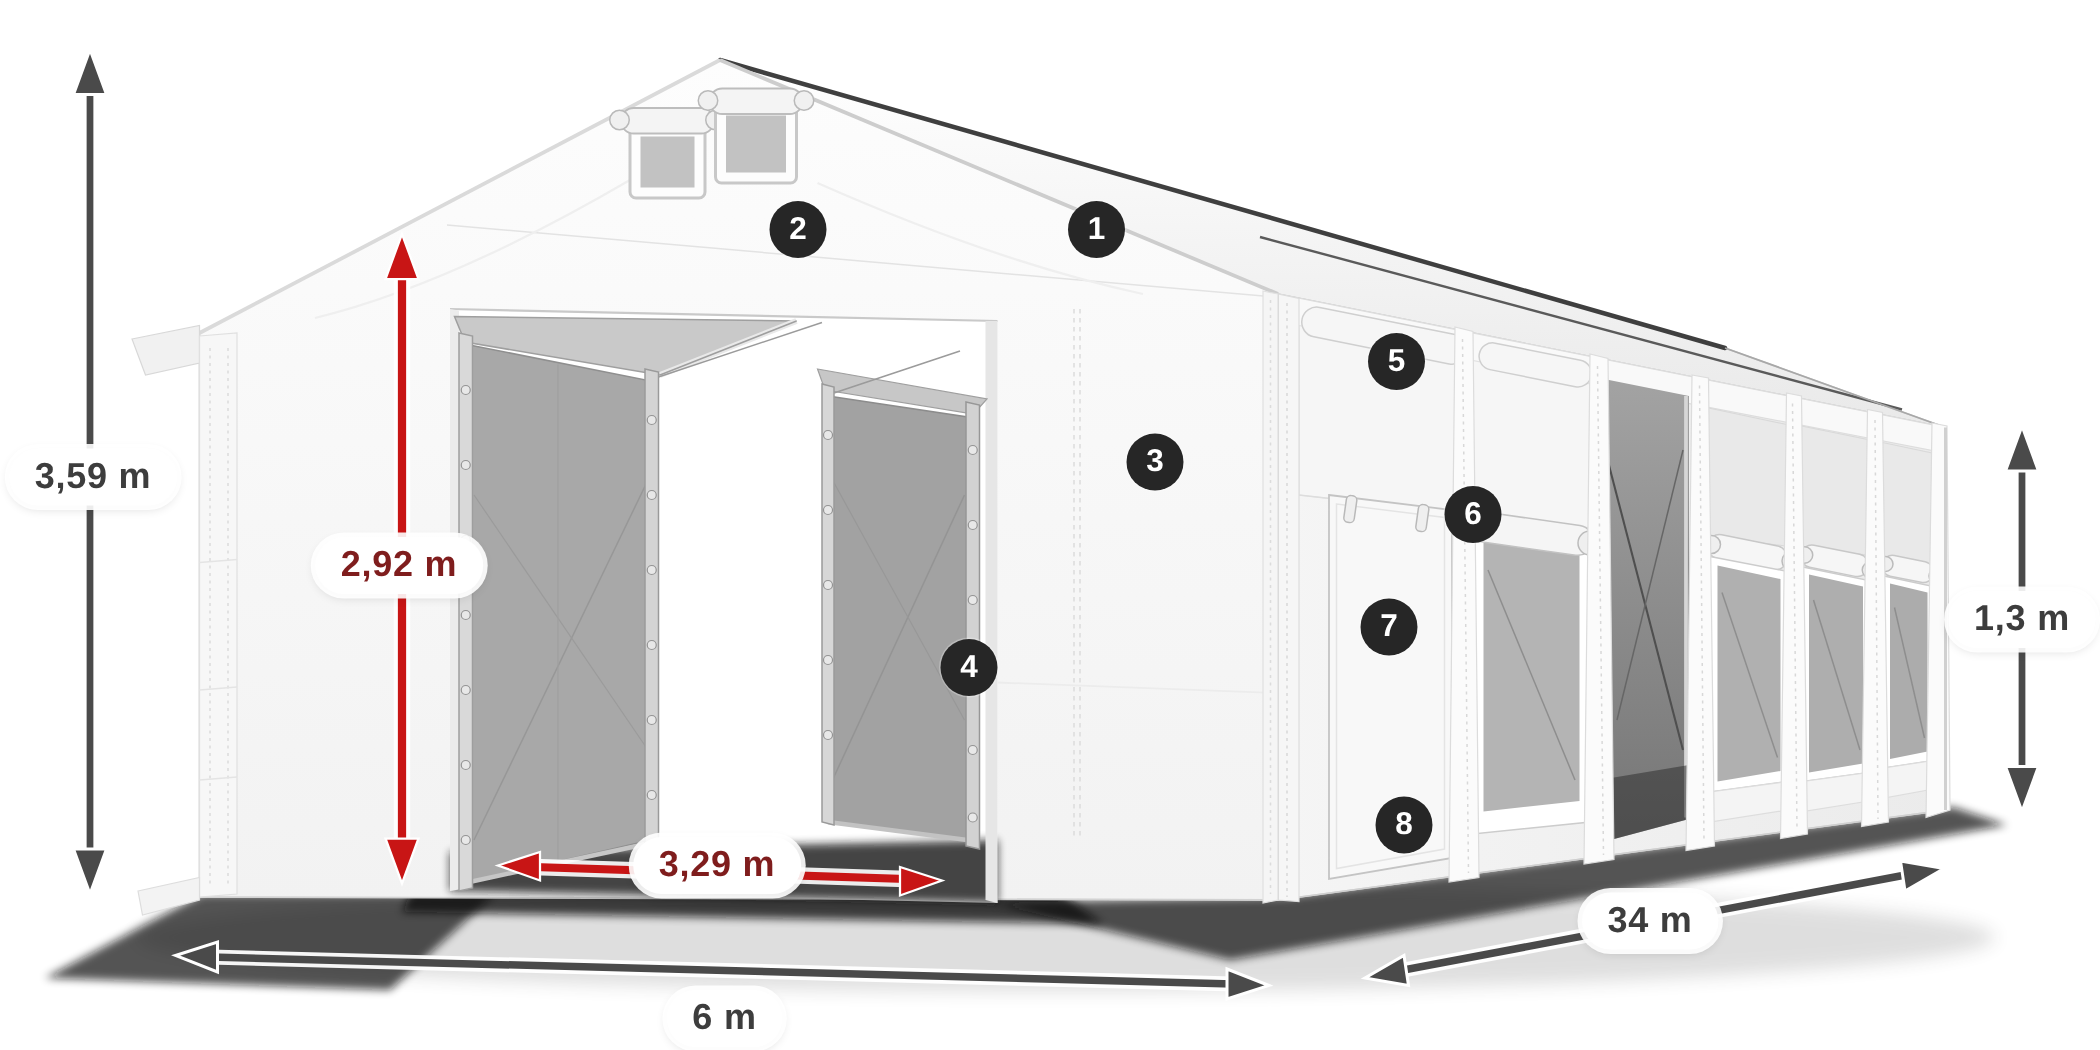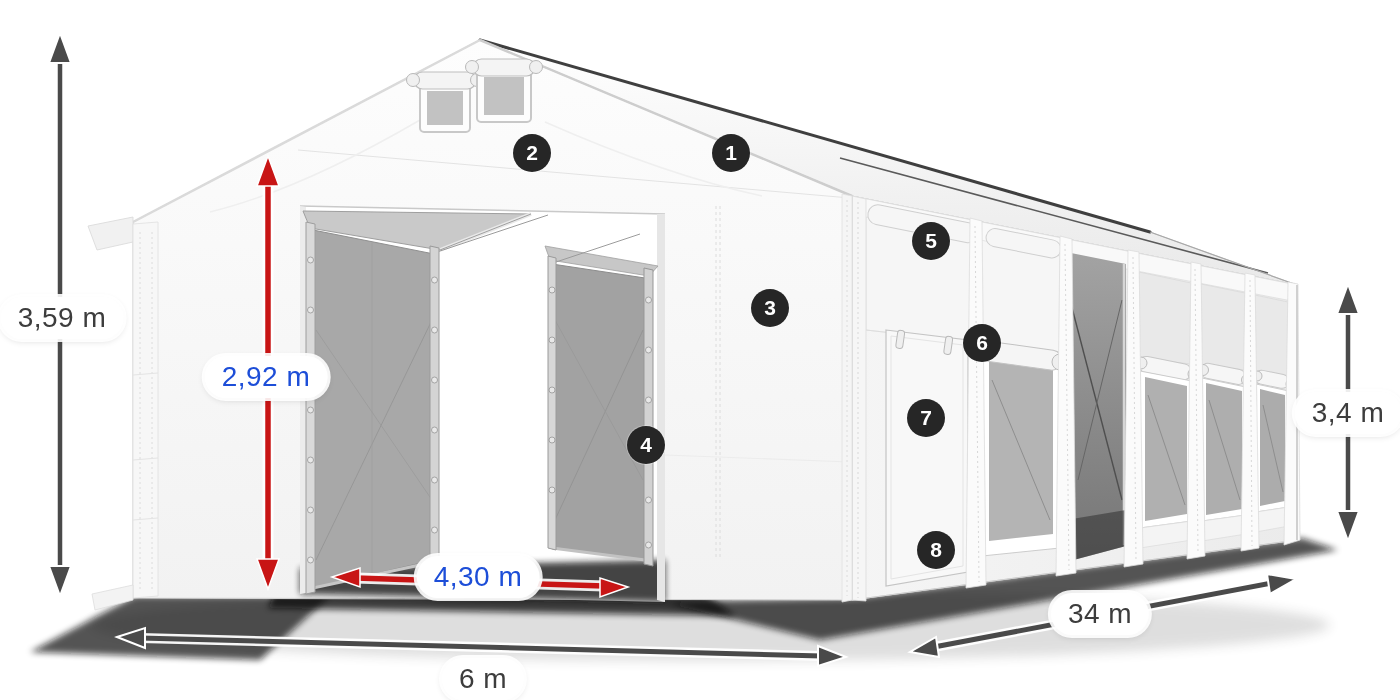--- a/index.html
+++ b/index.html
@@ -4,25 +4,25 @@
 <style>
   html,body{margin:0;padding:0;background:#ffffff;}
   .stage{
     position:relative;width:1400px;height:700px;background:#ffffff;overflow:hidden;
     font-family:"Liberation Sans",sans-serif;
   }
   .stage svg{position:absolute;left:0;top:0;}
   .dim-label{
     position:absolute;transform:translate(-50%,-50%);
     background:#ffffff;border-radius:24px;padding:5px 17px;
-    font-weight:normal;font-size:28px;color:#3d3d3d;white-space:nowrap;
+    font-weight:bold;font-size:24px;color:#3d3d3d;white-space:nowrap;
     box-shadow:0 0 0 3px rgba(255,255,255,.9),0 2px 7px rgba(0,0,0,.16);
     z-index:6;letter-spacing:.5px;
   }
-  .dim-label.red{color:#1d4ed8;}
+  .dim-label.red{color:#7f1d1d;}
   .marker{
     position:absolute;transform:translate(-50%,-50%);
     width:38px;height:38px;border-radius:50%;background:#262626;color:#ffffff;
     display:flex;align-items:center;justify-content:center;
     font-weight:bold;font-size:21px;z-index:7;
     box-shadow:0 0 0 1px rgba(255,255,255,.25);
   }
 </style>
 </head>
 <body>
@@ -293,24 +293,24 @@
         <path d="M1348,310 L1348,515" stroke="#ffffff" stroke-width="10" opacity="0.95" fill="none"></path>
         <path d="M1348,310 L1348,515" stroke="#4a4a4a" stroke-width="4.5" fill="none"></path>
         <polygon points="1348,284 1337,314 1359,314" fill="#4a4a4a" stroke="#ffffff" stroke-width="2"></polygon>
         <polygon points="1348,541 1337,511 1359,511" fill="#4a4a4a" stroke="#ffffff" stroke-width="2"></polygon>
       </g>
     </g>
   </svg>
 
   <div class="dim-label" style="left:62px;top:318px;">3,59 m</div>
   <div class="dim-label red" style="left:266px;top:377px;">2,92 m</div>
-  <div class="dim-label red" style="left:478px;top:577px;">4,30 m</div>
+  <div class="dim-label red" style="left:478px;top:577px;">3,29 m</div>
   <div class="dim-label" style="left:483px;top:679px;">6 m</div>
   <div class="dim-label" style="left:1100px;top:614px;">34 m</div>
-  <div class="dim-label" style="left:1348px;top:413px;">3,4 m</div>
+  <div class="dim-label" style="left:1348px;top:413px;">1,3 m</div>
 
   <div class="marker" style="left:731px;top:153px;">1</div>
   <div class="marker" style="left:532px;top:153px;">2</div>
   <div class="marker" style="left:770px;top:308px;">3</div>
   <div class="marker" style="left:646px;top:445px;">4</div>
   <div class="marker" style="left:931px;top:241px;">5</div>
   <div class="marker" style="left:982px;top:343px;">6</div>
   <div class="marker" style="left:926px;top:418px;">7</div>
   <div class="marker" style="left:936px;top:550px;">8</div>
 

